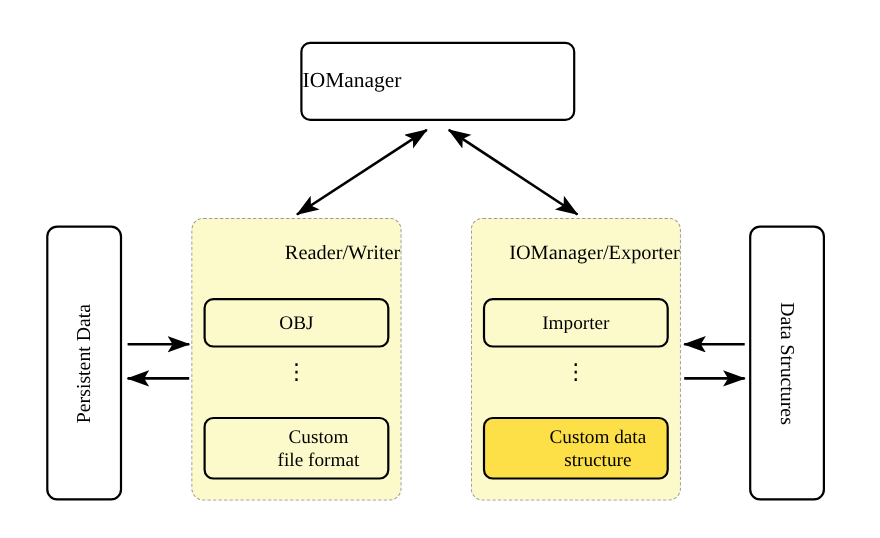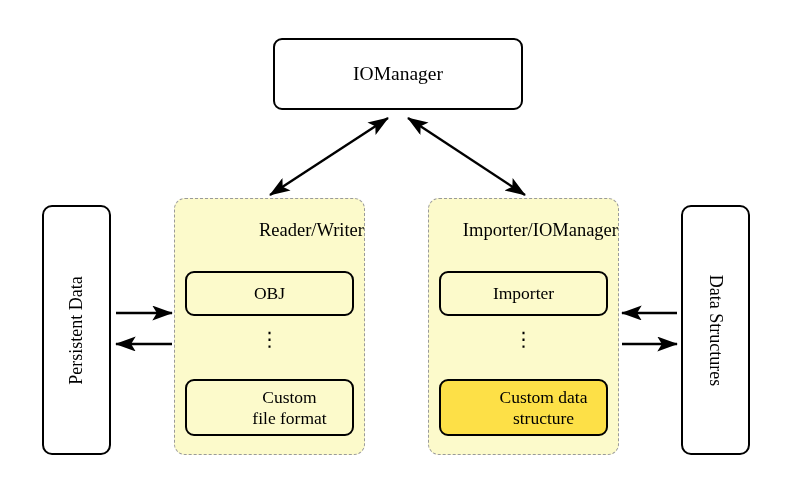--- a/index.html
+++ b/index.html
@@ -32,21 +32,21 @@
 
   
   .node {
     position: absolute;
     box-sizing: border-box;
     border: 2.6px solid #000000;
     border-radius: 9px;
     background: transparent;
     display: flex;
     align-items: center;
-    justify-content: center;
+    justify-content: flex-start;
     text-align: center;
     line-height: 1.12;
   }
 
   
   #io-manager {
     left: 273px;
     top: 38px;
     width: 250px;
     height: 72px;
@@ -228,21 +228,21 @@
     <div class="ellipsis">
       <span>⋮</span>
     </div>
 
     <div class="item item-bottom" style="background: rgb(252, 250, 203); border-color: rgb(0, 0, 0);">
       <span>Custom<br>file format</span>
     </div>
   </div>
 
   <div class="group" id="group-importerexporter" style="background: rgb(252, 250, 203); border-color: rgb(154, 154, 154);">
-    <div class="group-title">Importer/IOManager</div>
+    <div class="group-title">IOManager/Exporter</div>
 
     <div class="item item-top" style="background: rgb(252, 250, 203); border-color: rgb(0, 0, 0);">
       <span>Importer</span>
     </div>
 
     <div class="ellipsis">
       <span>⋮</span>
     </div>
 
     <div class="item item-bottom" style="background: #fde047; border-color: rgb(0, 0, 0);">

